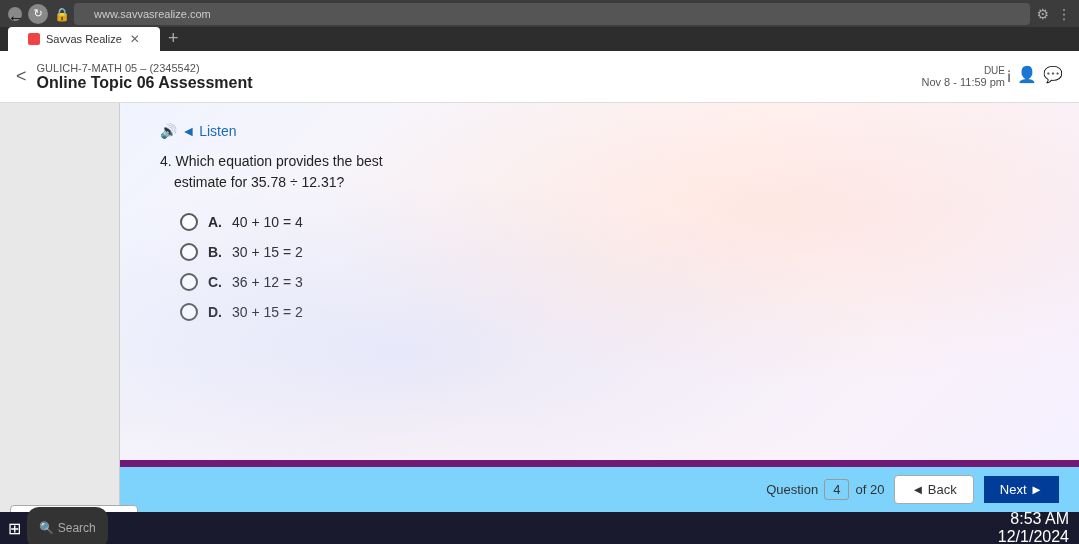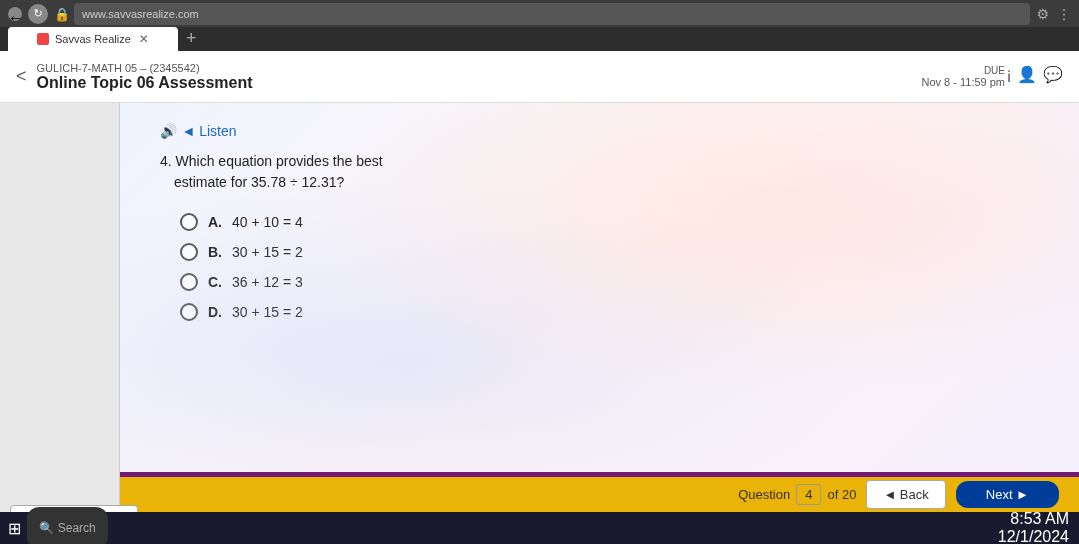--- a/index.html
+++ b/index.html
@@ -26,21 +26,21 @@
       background: #888;
       display: inline-block;
     }
     .browser-address {
       background: #555;
       border-radius: 4px;
       height: 22px;
       flex: 1;
       display: flex;
       align-items: center;
-      padding: 0 8px;
+      padding: 0 20px;
       color: #ccc;
       font-size: 11px;
     }
     .browser-icons {
       display: flex;
       gap: 8px;
       color: #aaa;
       font-size: 14px;
     }
 
@@ -49,21 +49,21 @@
       background: #2d2d2d;
       height: 28px;
       display: flex;
       align-items: center;
       padding: 0 8px;
       gap: 4px;
     }
     .tab-active {
       background: #fff;
       border-radius: 4px 4px 0 0;
-      padding: 4px 29px;
+      padding: 4px 20px;
       font-size: 11px;
       color: #333;
       height: 100%;
       display: flex;
       align-items: center;
       justify-content: space-between;
     }
     .tab-favicon {
       width: 12px; height: 12px;
       background: #e44;
@@ -204,23 +204,23 @@
       height: 18px;
       border-radius: 50%;
       border: 2px solid #555;
       background: #fff;
       flex-shrink: 0;
       display: inline-block;
     }
 
     
     .bottom-nav {
-      background: #eab308;
-      border-top: 5px solid #701a75;
-      height: 40px;
+      background: #7dd3fc;
+      border-top: 7px solid #701a75;
+      height: 52px;
       display: flex;
       align-items: center;
       justify-content: flex-end;
       padding: 0 20px;
       gap: 10px;
     }
 
     .question-indicator {
       display: flex;
       align-items: center;
@@ -243,22 +243,22 @@
       background: #fff;
       font-size: 13px;
       cursor: pointer;
       color: #333;
     }
 
     .nav-btn-next {
       background: #003d99;
       color: #fff;
       border: none;
-      padding: 6px 30px;
-      border-radius: 12px;
+      padding: 6px 16px;
+      border-radius: 0;
       font-size: 13px;
       cursor: pointer;
       display: flex;
       align-items: center;
       gap: 4px;
     }
 
     
     .review-progress-btn {
       position: absolute;

